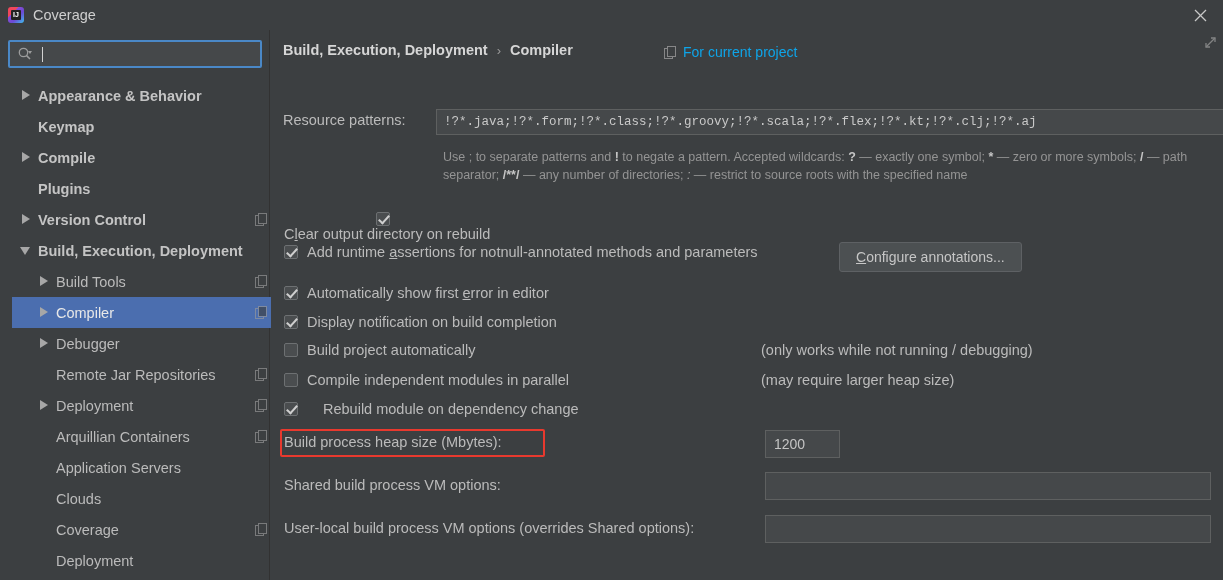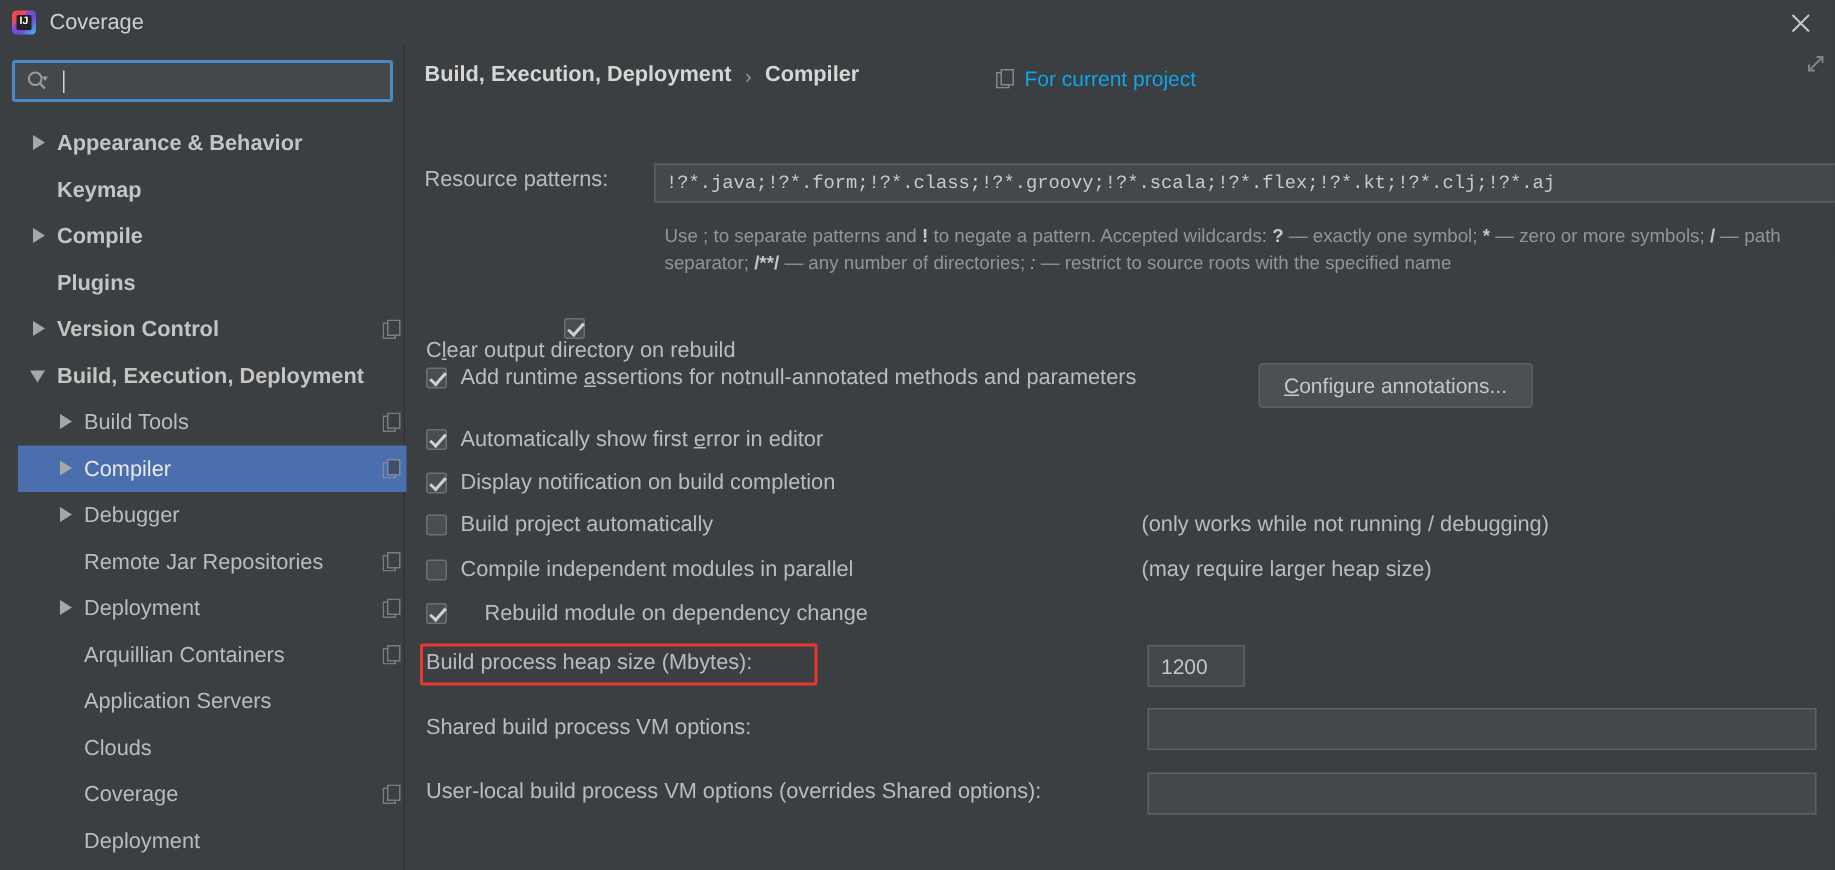--- a/index.html
+++ b/index.html
@@ -235,21 +235,21 @@
   }
   .f-input {
     position: absolute;
     background: #45484a;
     border: 1px solid #5e6060;
     display: flex; align-items: center;
   }
   .f-input .val {
     font-size: 14px; color: #c4c4c4; margin-left: 8px;
   }
-  #heap-input { left: 494px; top: 400px; width: 65px; height: 28px; }
+  #heap-input { left: 494px; top: 400px; width: 75px; height: 28px; }
   #shared-vm-input { left: 494px; top: 442px; width: 446px; height: 28px; }
   #userlocal-vm-input { left: 494px; top: 485px; width: 446px; height: 28px; }
 </style>
 </head>
 <body>
 
 <div id="app">
 
   <div id="titlebar">
     <div id="app-icon">

